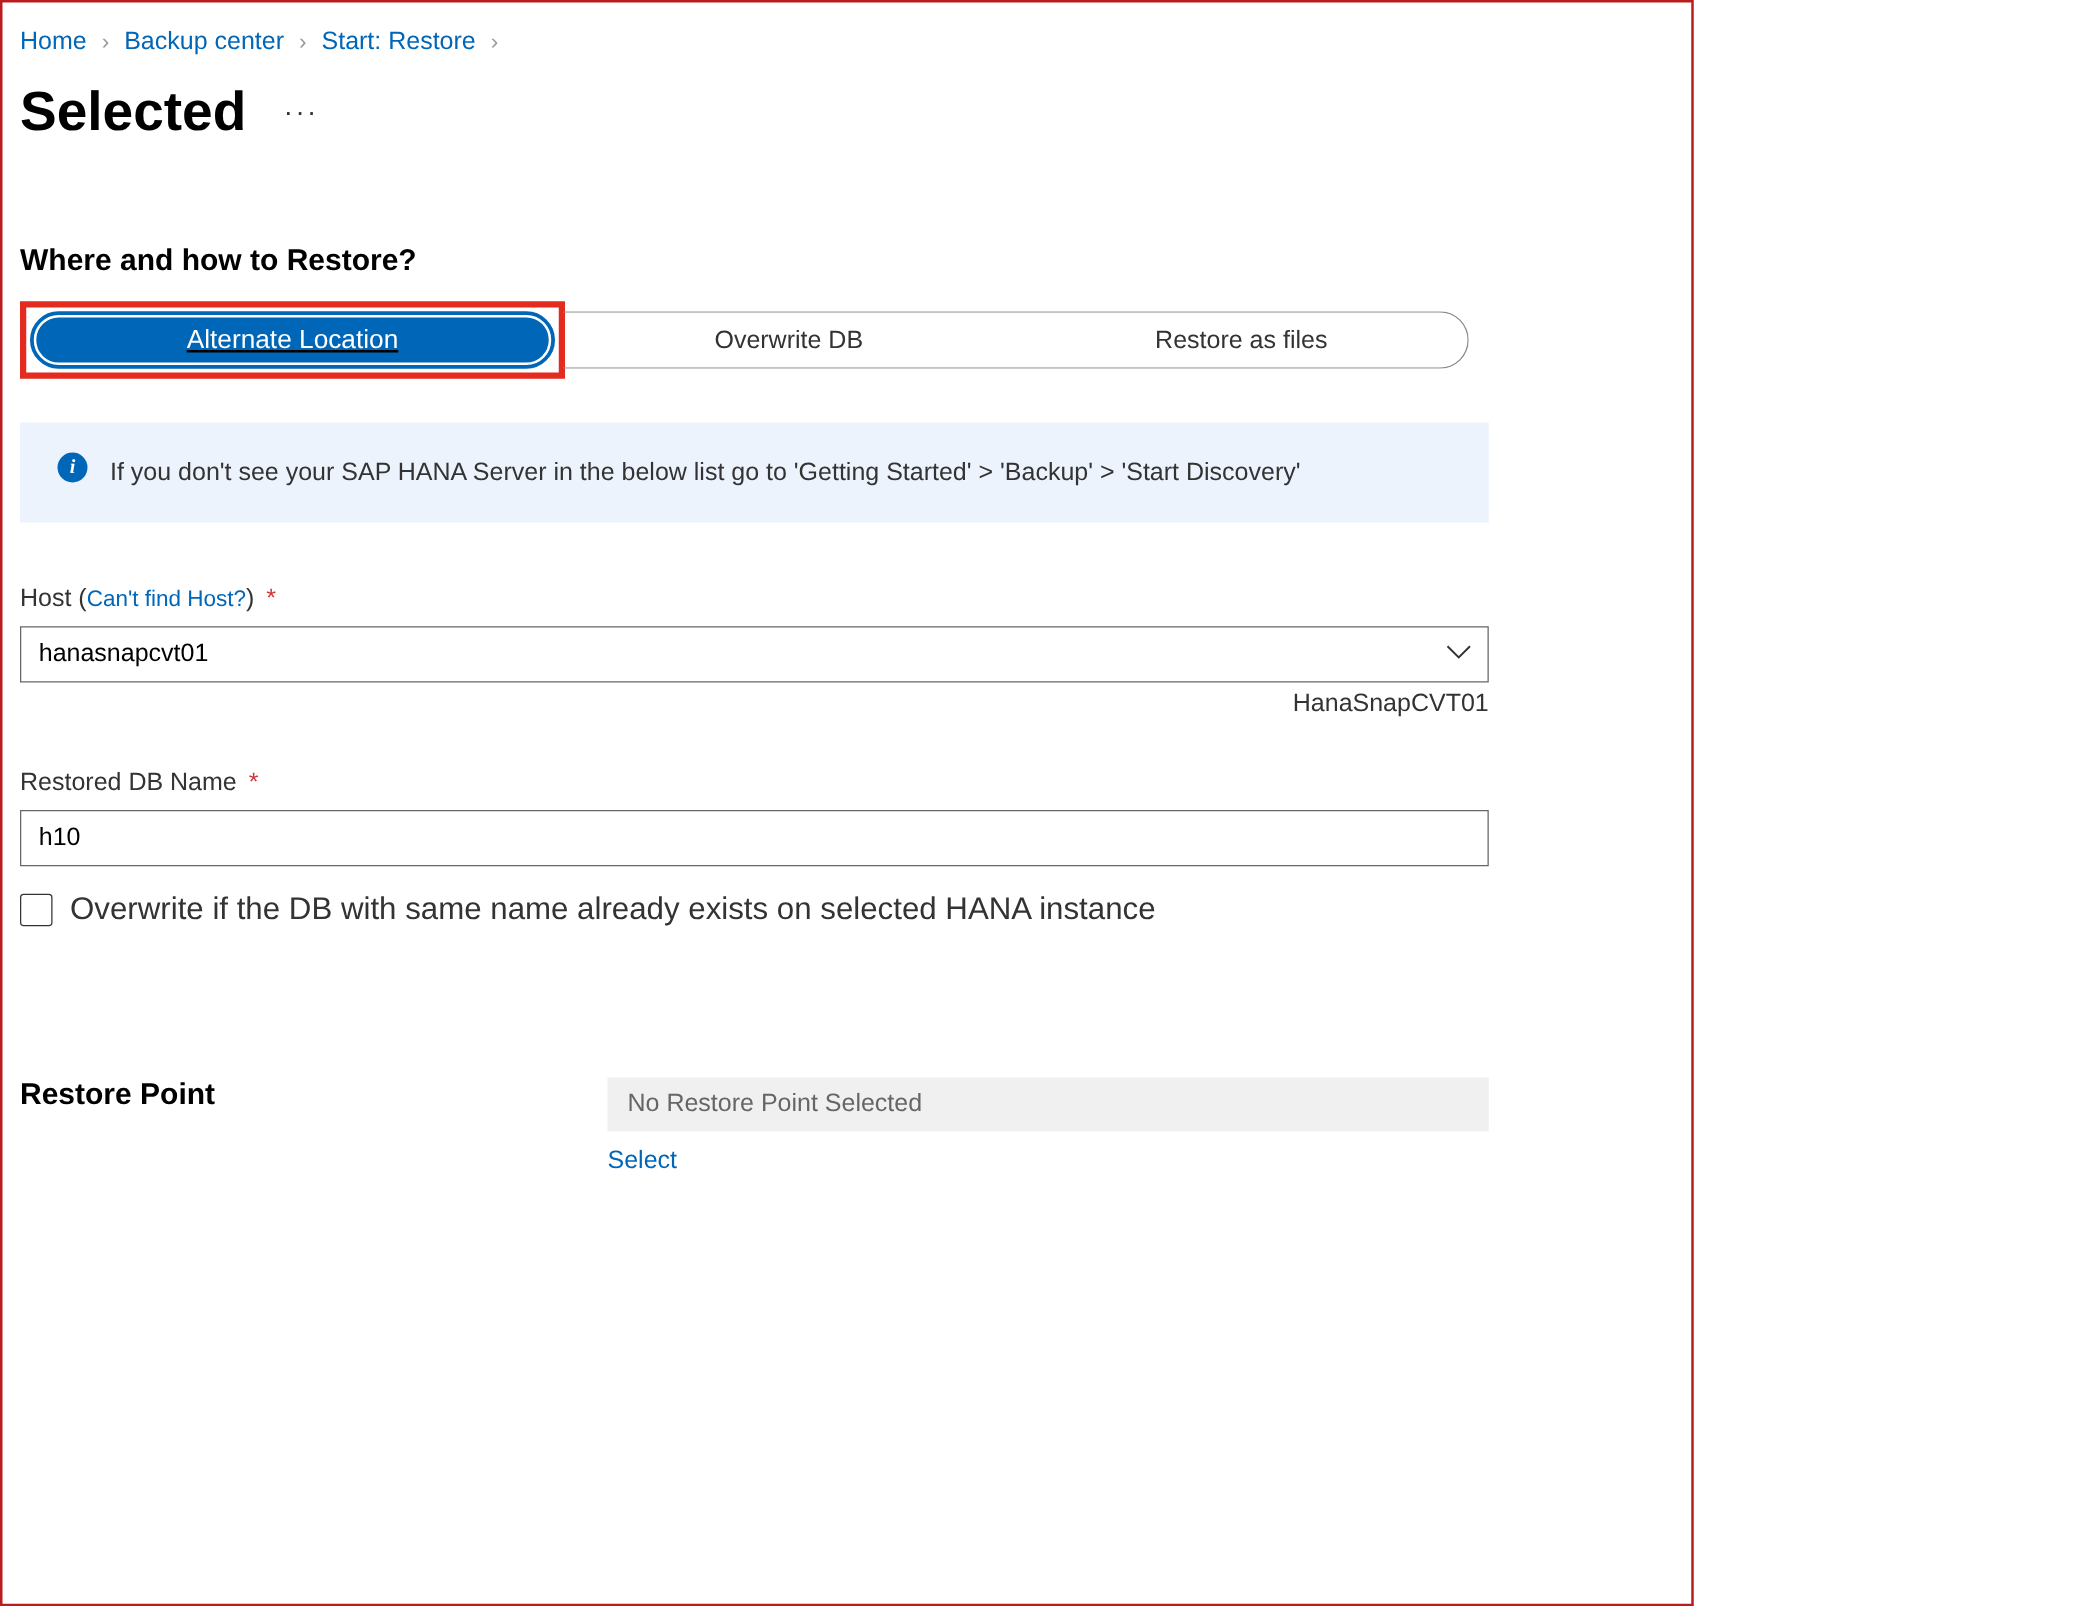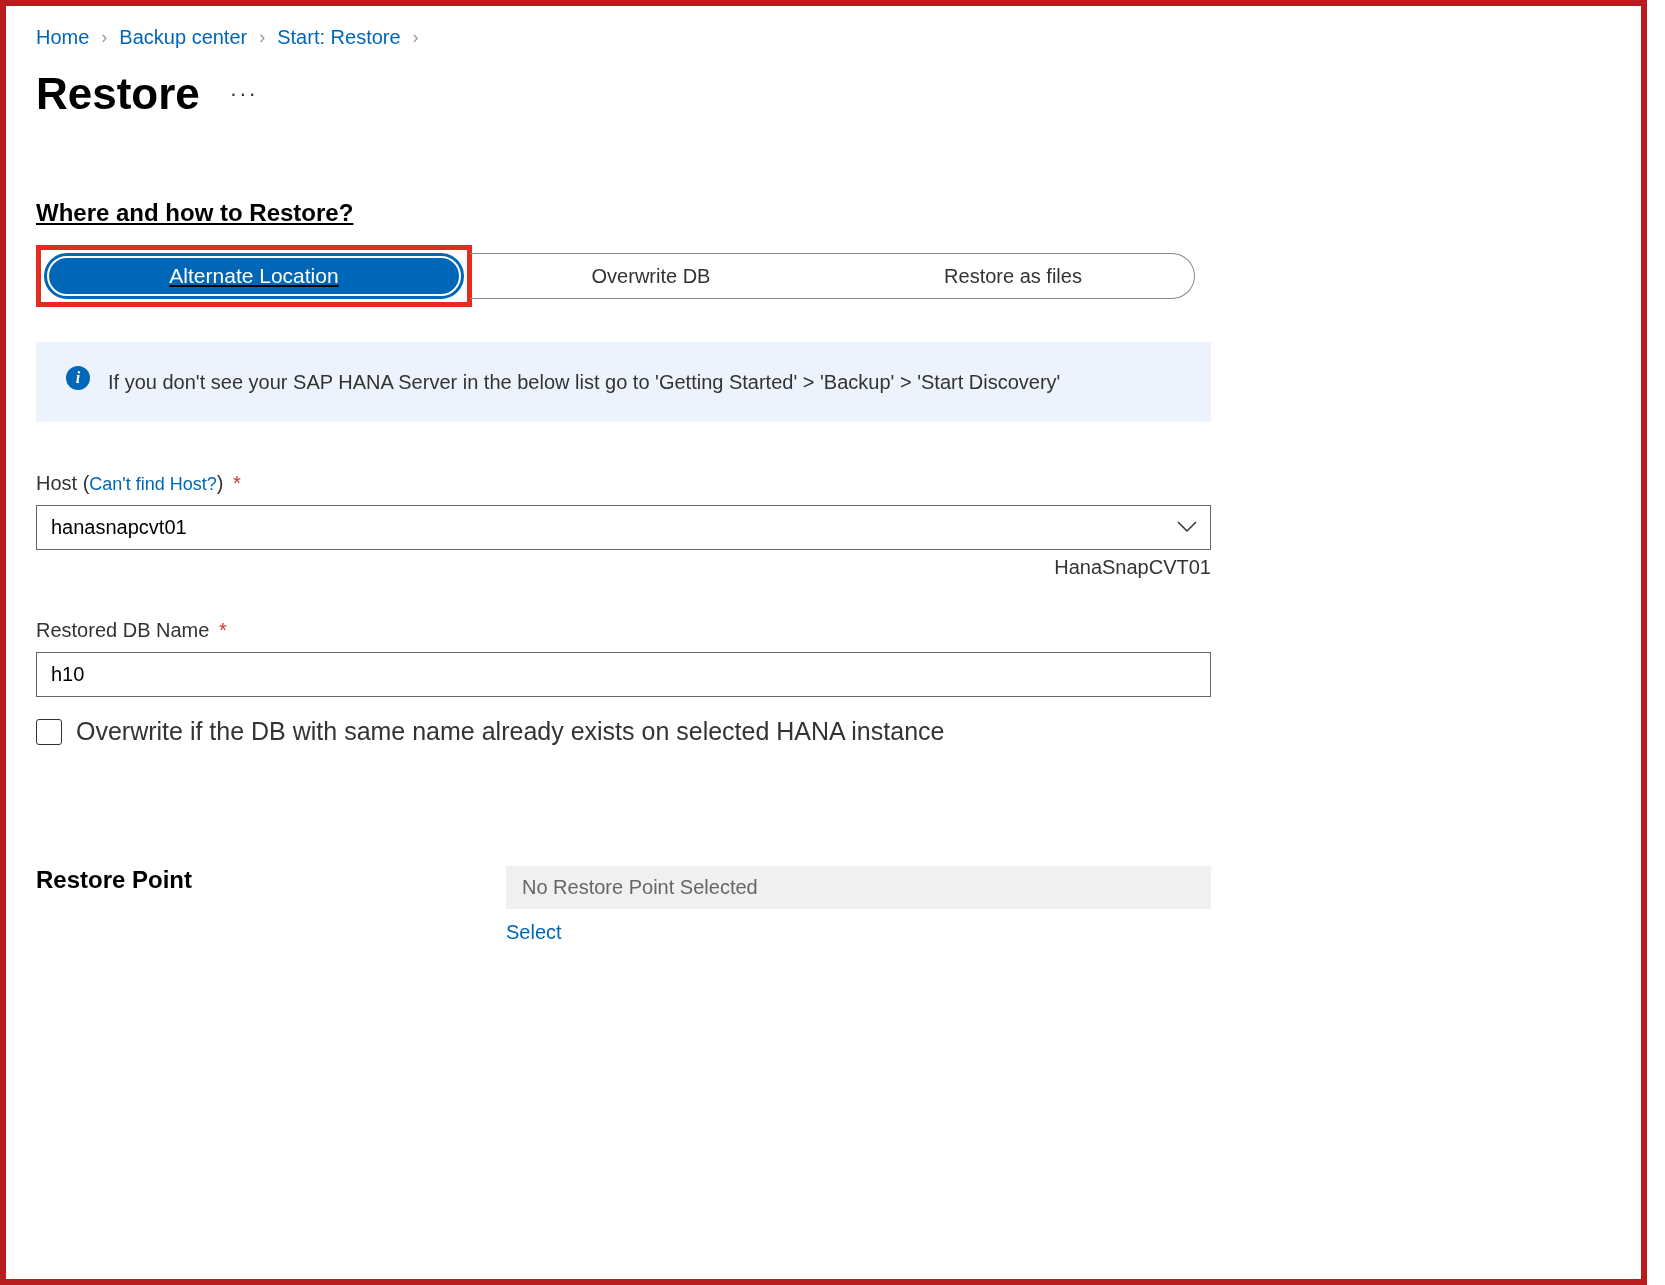--- a/index.html
+++ b/index.html
@@ -6,25 +6,25 @@
       box-sizing: border-box;
       margin: 0;
       padding: 0;
       font-family: "Segoe UI", -apple-system, BlinkMacSystemFont, sans-serif;
     }
     body {
       background: #ffffff;
       padding: 0;
     }
     .page-container {
-      border: 6px solid #b91c1c;
-      width: 1647px;
+      border: 2px solid #b91c1c;
+      width: 1355px;
       height: 1285px;
       position: relative;
-      padding: 20px 30px;
+      padding: 20px 14px;
     }
     .breadcrumb {
       display: flex;
       align-items: center;
       font-size: 20px;
       margin-bottom: 20px;
       gap: 12px;
     }
     .breadcrumb a {
       color: #0066b8;
@@ -50,21 +50,20 @@
       color: #333;
       cursor: pointer;
       letter-spacing: 2px;
       line-height: 1;
     }
     .section-heading {
       font-size: 24px;
       font-weight: 700;
       color: #000;
       margin-bottom: 18px;
-      text-decoration: underline;
     }
     .highlight-box {
       border: 5px solid #e42b1f;
       display: inline-block;
       padding: 3px;
       vertical-align: top;
       text-decoration: underline;
     }
     .pill-group-wrapper {
       display: flex;
@@ -250,21 +249,21 @@
   <div class="breadcrumb">
     <a href="#">Home</a>
     <span class="bc-sep">›</span>
     <a href="#">Backup center</a>
     <span class="bc-sep">›</span>
     <a href="#">Start: Restore</a>
     <span class="bc-sep">›</span>
   </div>
 
   <div class="page-title-row">
-    <h1 class="page-title">Restore</h1>
+    <h1 class="page-title">Selected</h1>
     <span class="ellipsis-btn">···</span>
   </div>
 
   <div class="section-heading">Where and how to Restore?</div>
 
   <div class="pill-group-wrapper">
     <div class="highlight-box">
       <div class="pill-active">Alternate Location</div>
     </div>
     <div class="pill-remainder">

